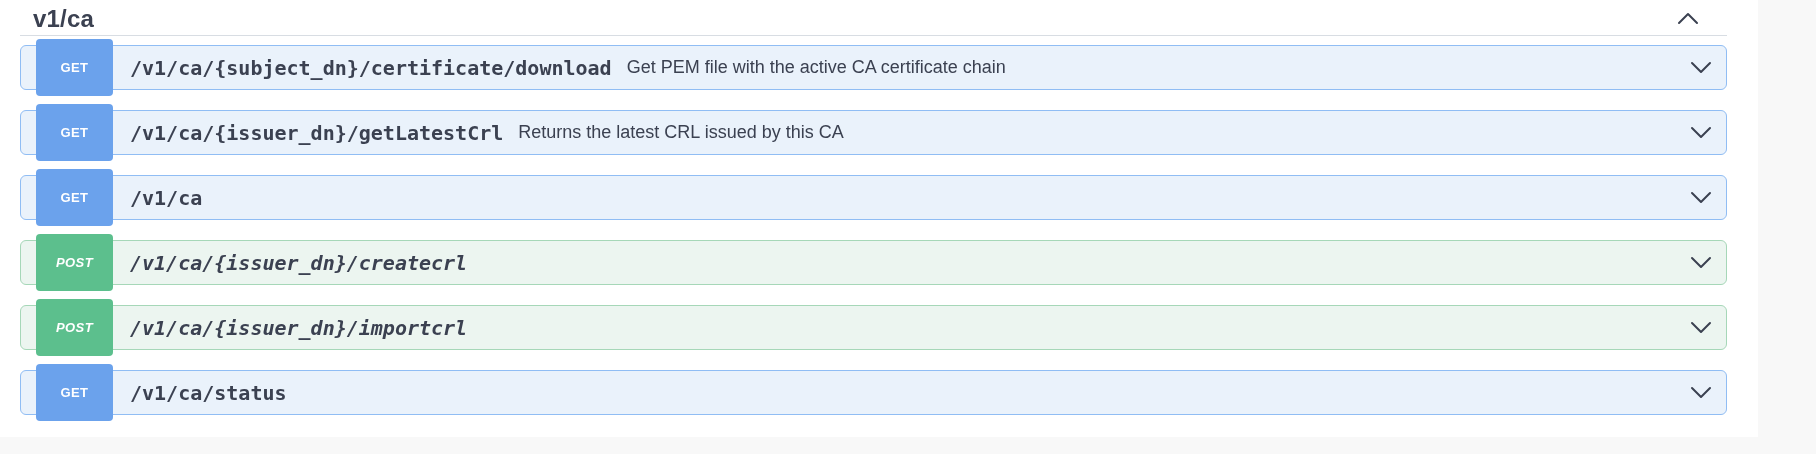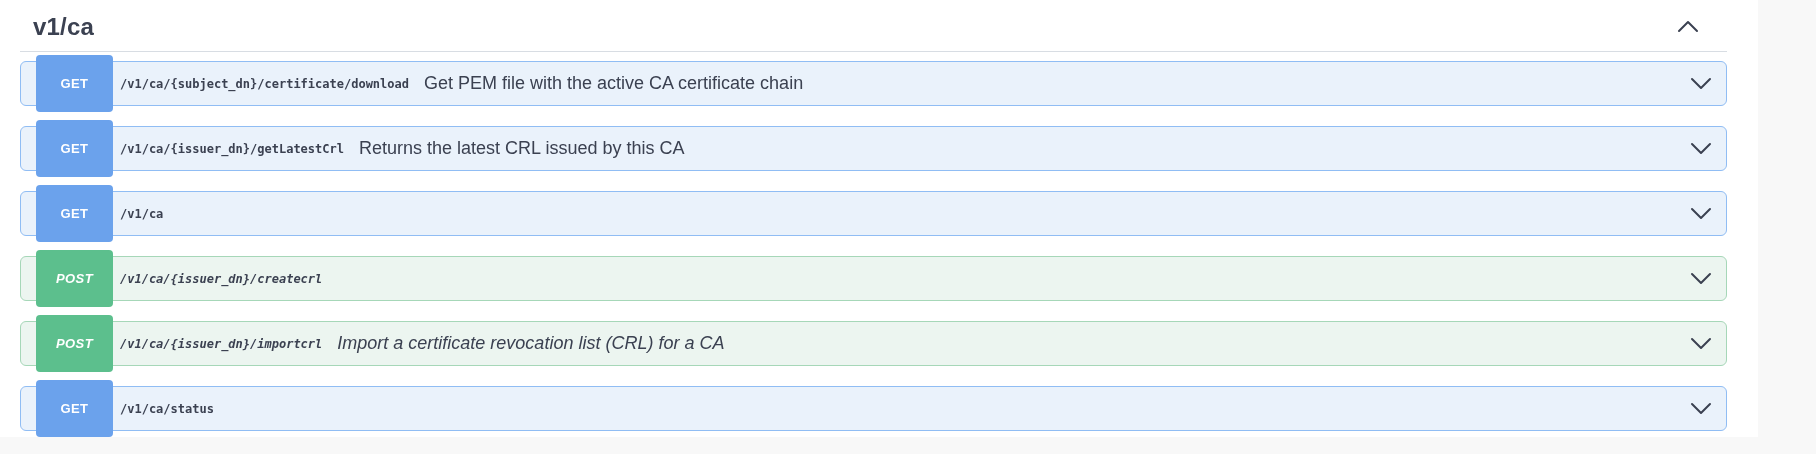--- a/index.html
+++ b/index.html
@@ -18,21 +18,21 @@
     width: 1758px;
     height: 437px;
     background: #ffffff;
     box-sizing: border-box;
     padding: 0 31px 0 20px;
   }
   .section-header {
     display: flex;
     align-items: center;
     justify-content: space-between;
-    height: 52px;
+    height: 36px;
     padding: 2px 28px 0 13px;
     box-sizing: border-box;
     border-bottom: 1px solid #d8dde3;
   }
   .section-title {
     margin: 0;
     font-size: 24px;
     font-weight: 700;
     color: var(--text, #3b4151);
     letter-spacing: 0.2px;
@@ -76,24 +76,24 @@
     border-radius: 4px;
     color: #ffffff;
     font-size: 13px;
     font-weight: 700;
     letter-spacing: 0.4px;
     font-family: "Liberation Sans", sans-serif;
   }
   .opblock.get .method-badge { background: var(--get-badge, #6ba2ec); }
   .opblock.post .method-badge { background: var(--post-badge, #5cbf8d); }
   .endpoint-path {
-    margin-left: 7px;
+    margin-left: 17px;
     font-family: "DejaVu Sans Mono", monospace;
     font-weight: 700;
-    font-size: 12px;
+    font-size: 20px;
     color: var(--text, #3b4151);
     white-space: nowrap;
   }
   .endpoint-desc {
     margin-left: 15px;
     font-size: 18px;
     color: var(--text, #3b4151);
     white-space: nowrap;
   }
   .spacer { flex: 1; }
@@ -152,21 +152,20 @@
     <span class="spacer"></span>
     <button class="icon-btn" aria-label="Expand operation">
       <svg class="chev" width="22" height="13" viewBox="0 0 22 13">
         <path d="M2 2 L11 11 L20 2" fill="none" stroke="#3b4151" stroke-width="2" stroke-linecap="round" stroke-linejoin="round"></path>
       </svg>
     </button>
   </div>
       <div class="opblock post">
     <span class="method-badge">POST</span>
     <span class="endpoint-path">/v1/ca/{issuer_dn}/importcrl</span>
-    <span class="endpoint-desc">Import a certificate revocation list (CRL) for a CA</span>
     <span class="spacer"></span>
     <button class="icon-btn" aria-label="Expand operation">
       <svg class="chev" width="22" height="13" viewBox="0 0 22 13">
         <path d="M2 2 L11 11 L20 2" fill="none" stroke="#3b4151" stroke-width="2" stroke-linecap="round" stroke-linejoin="round"></path>
       </svg>
     </button>
   </div>
       <div class="opblock get">
     <span class="method-badge">GET</span>
     <span class="endpoint-path">/v1/ca/status</span>

